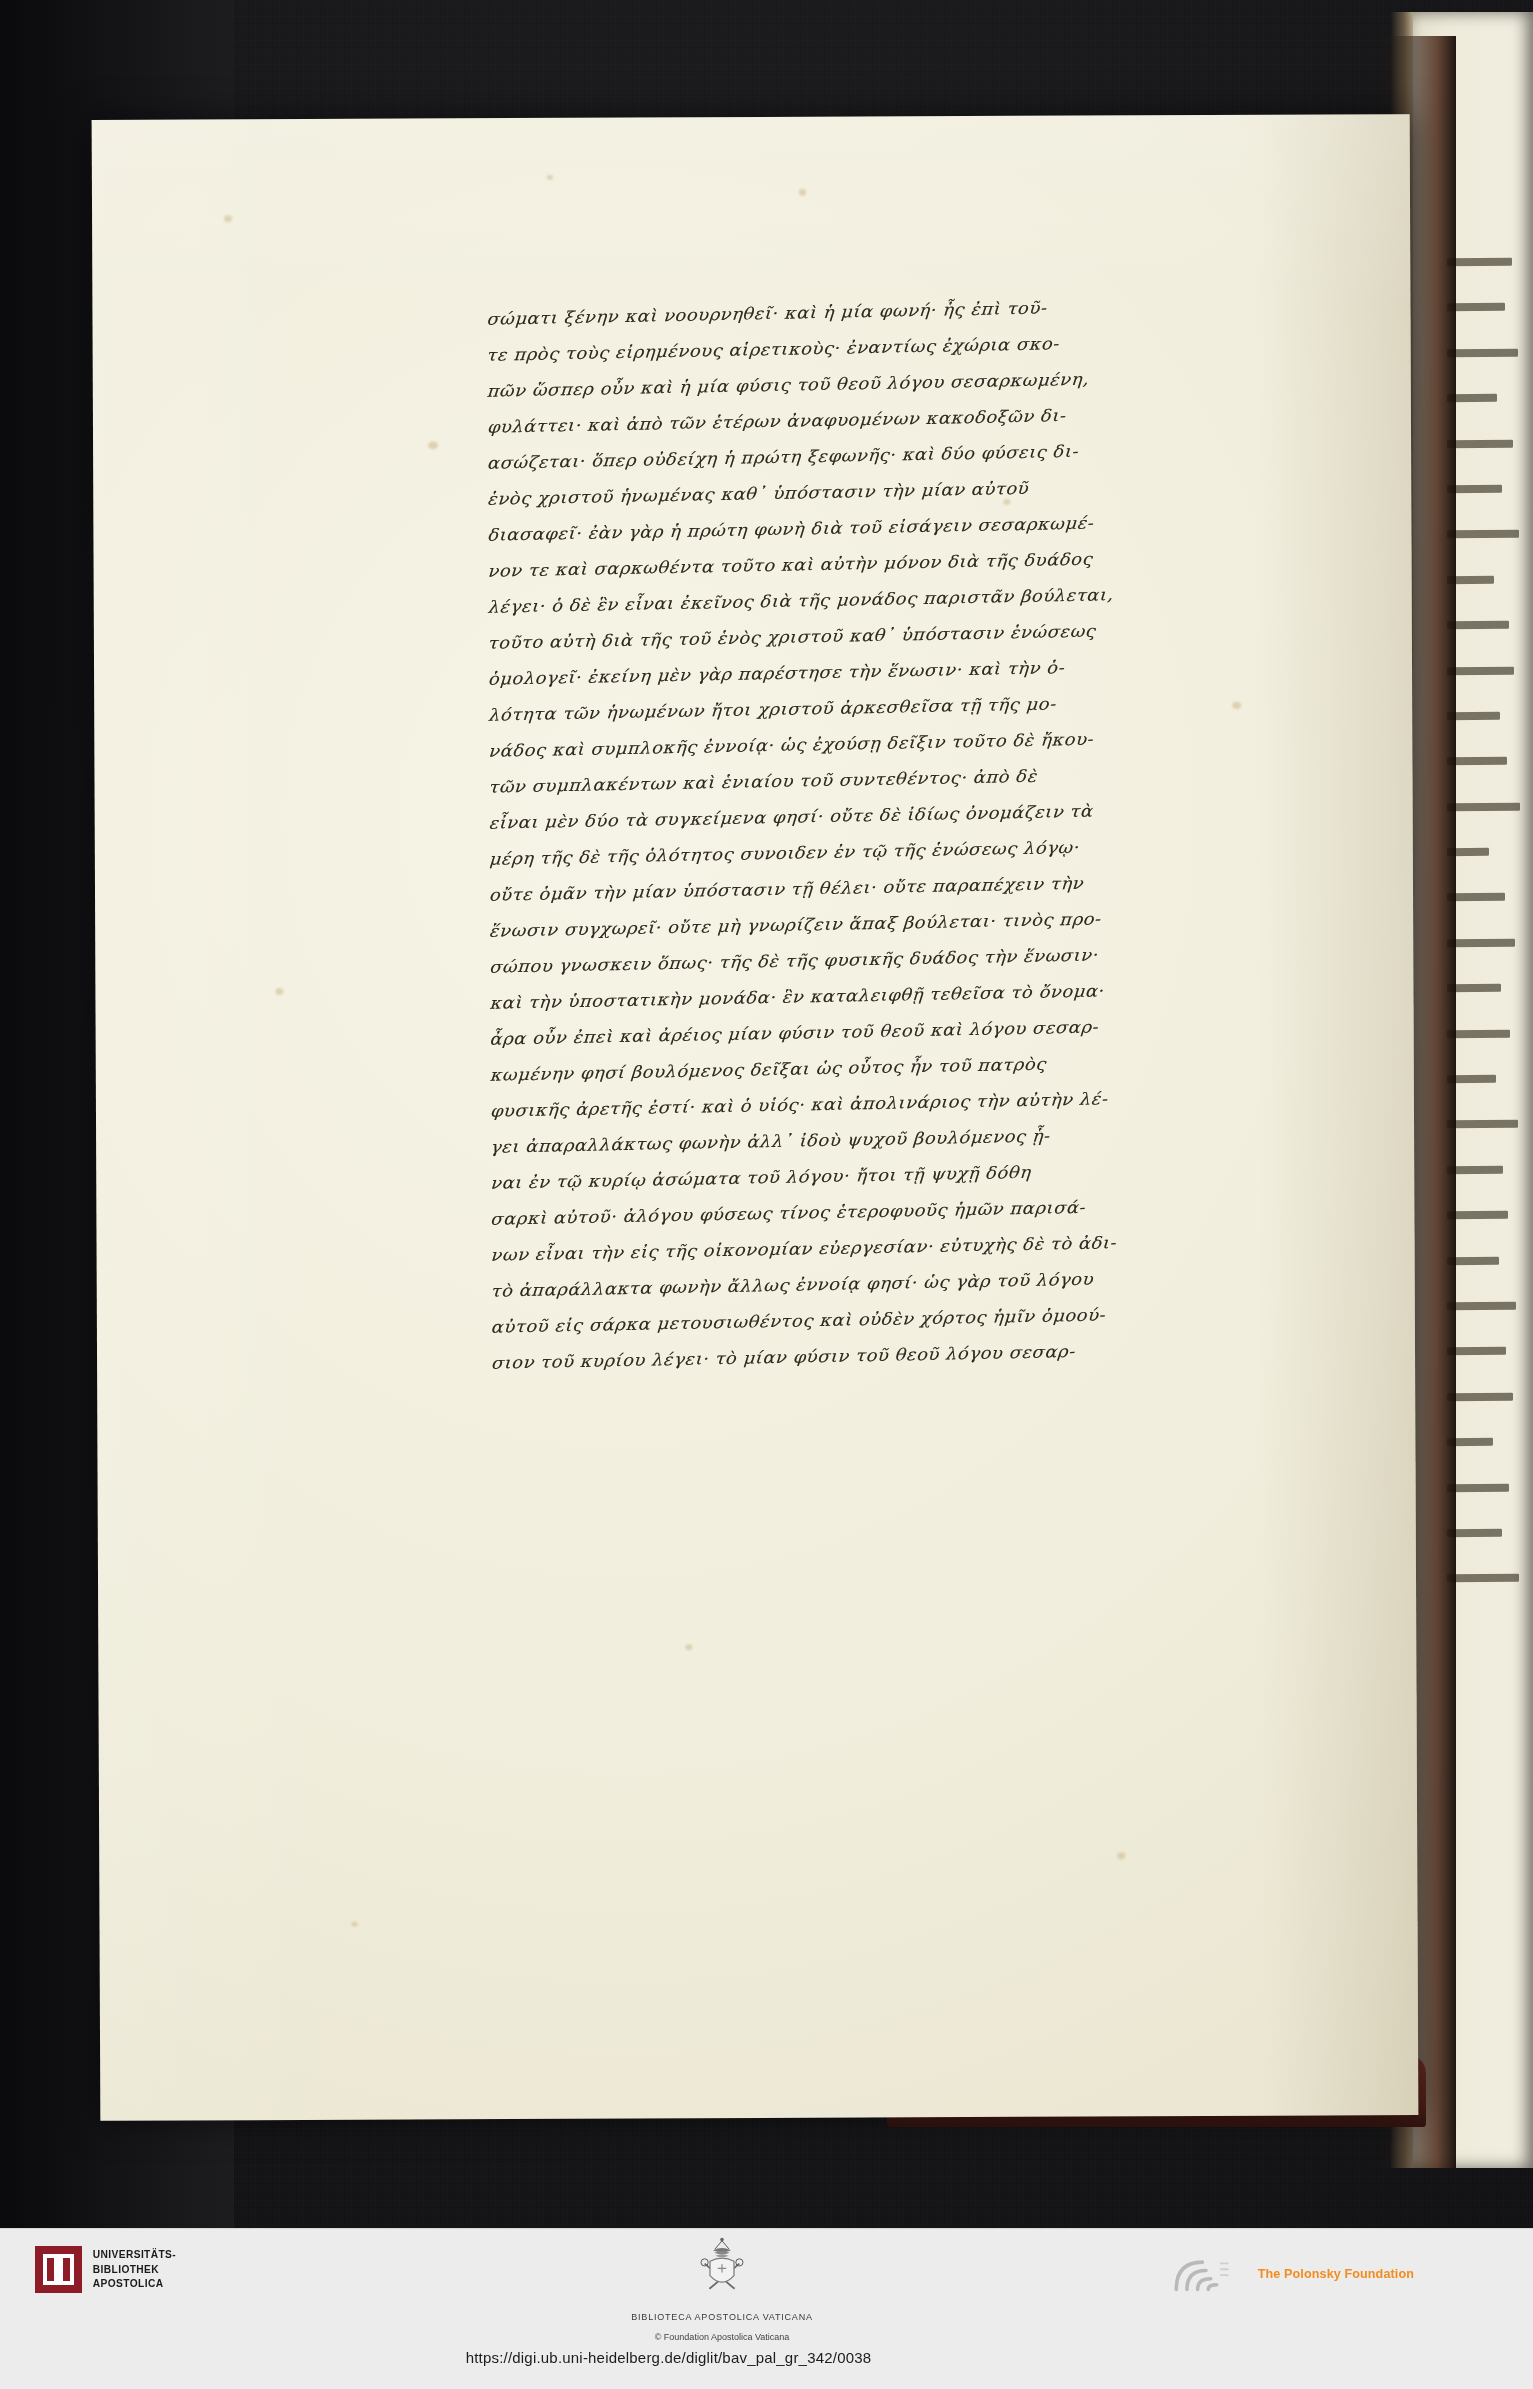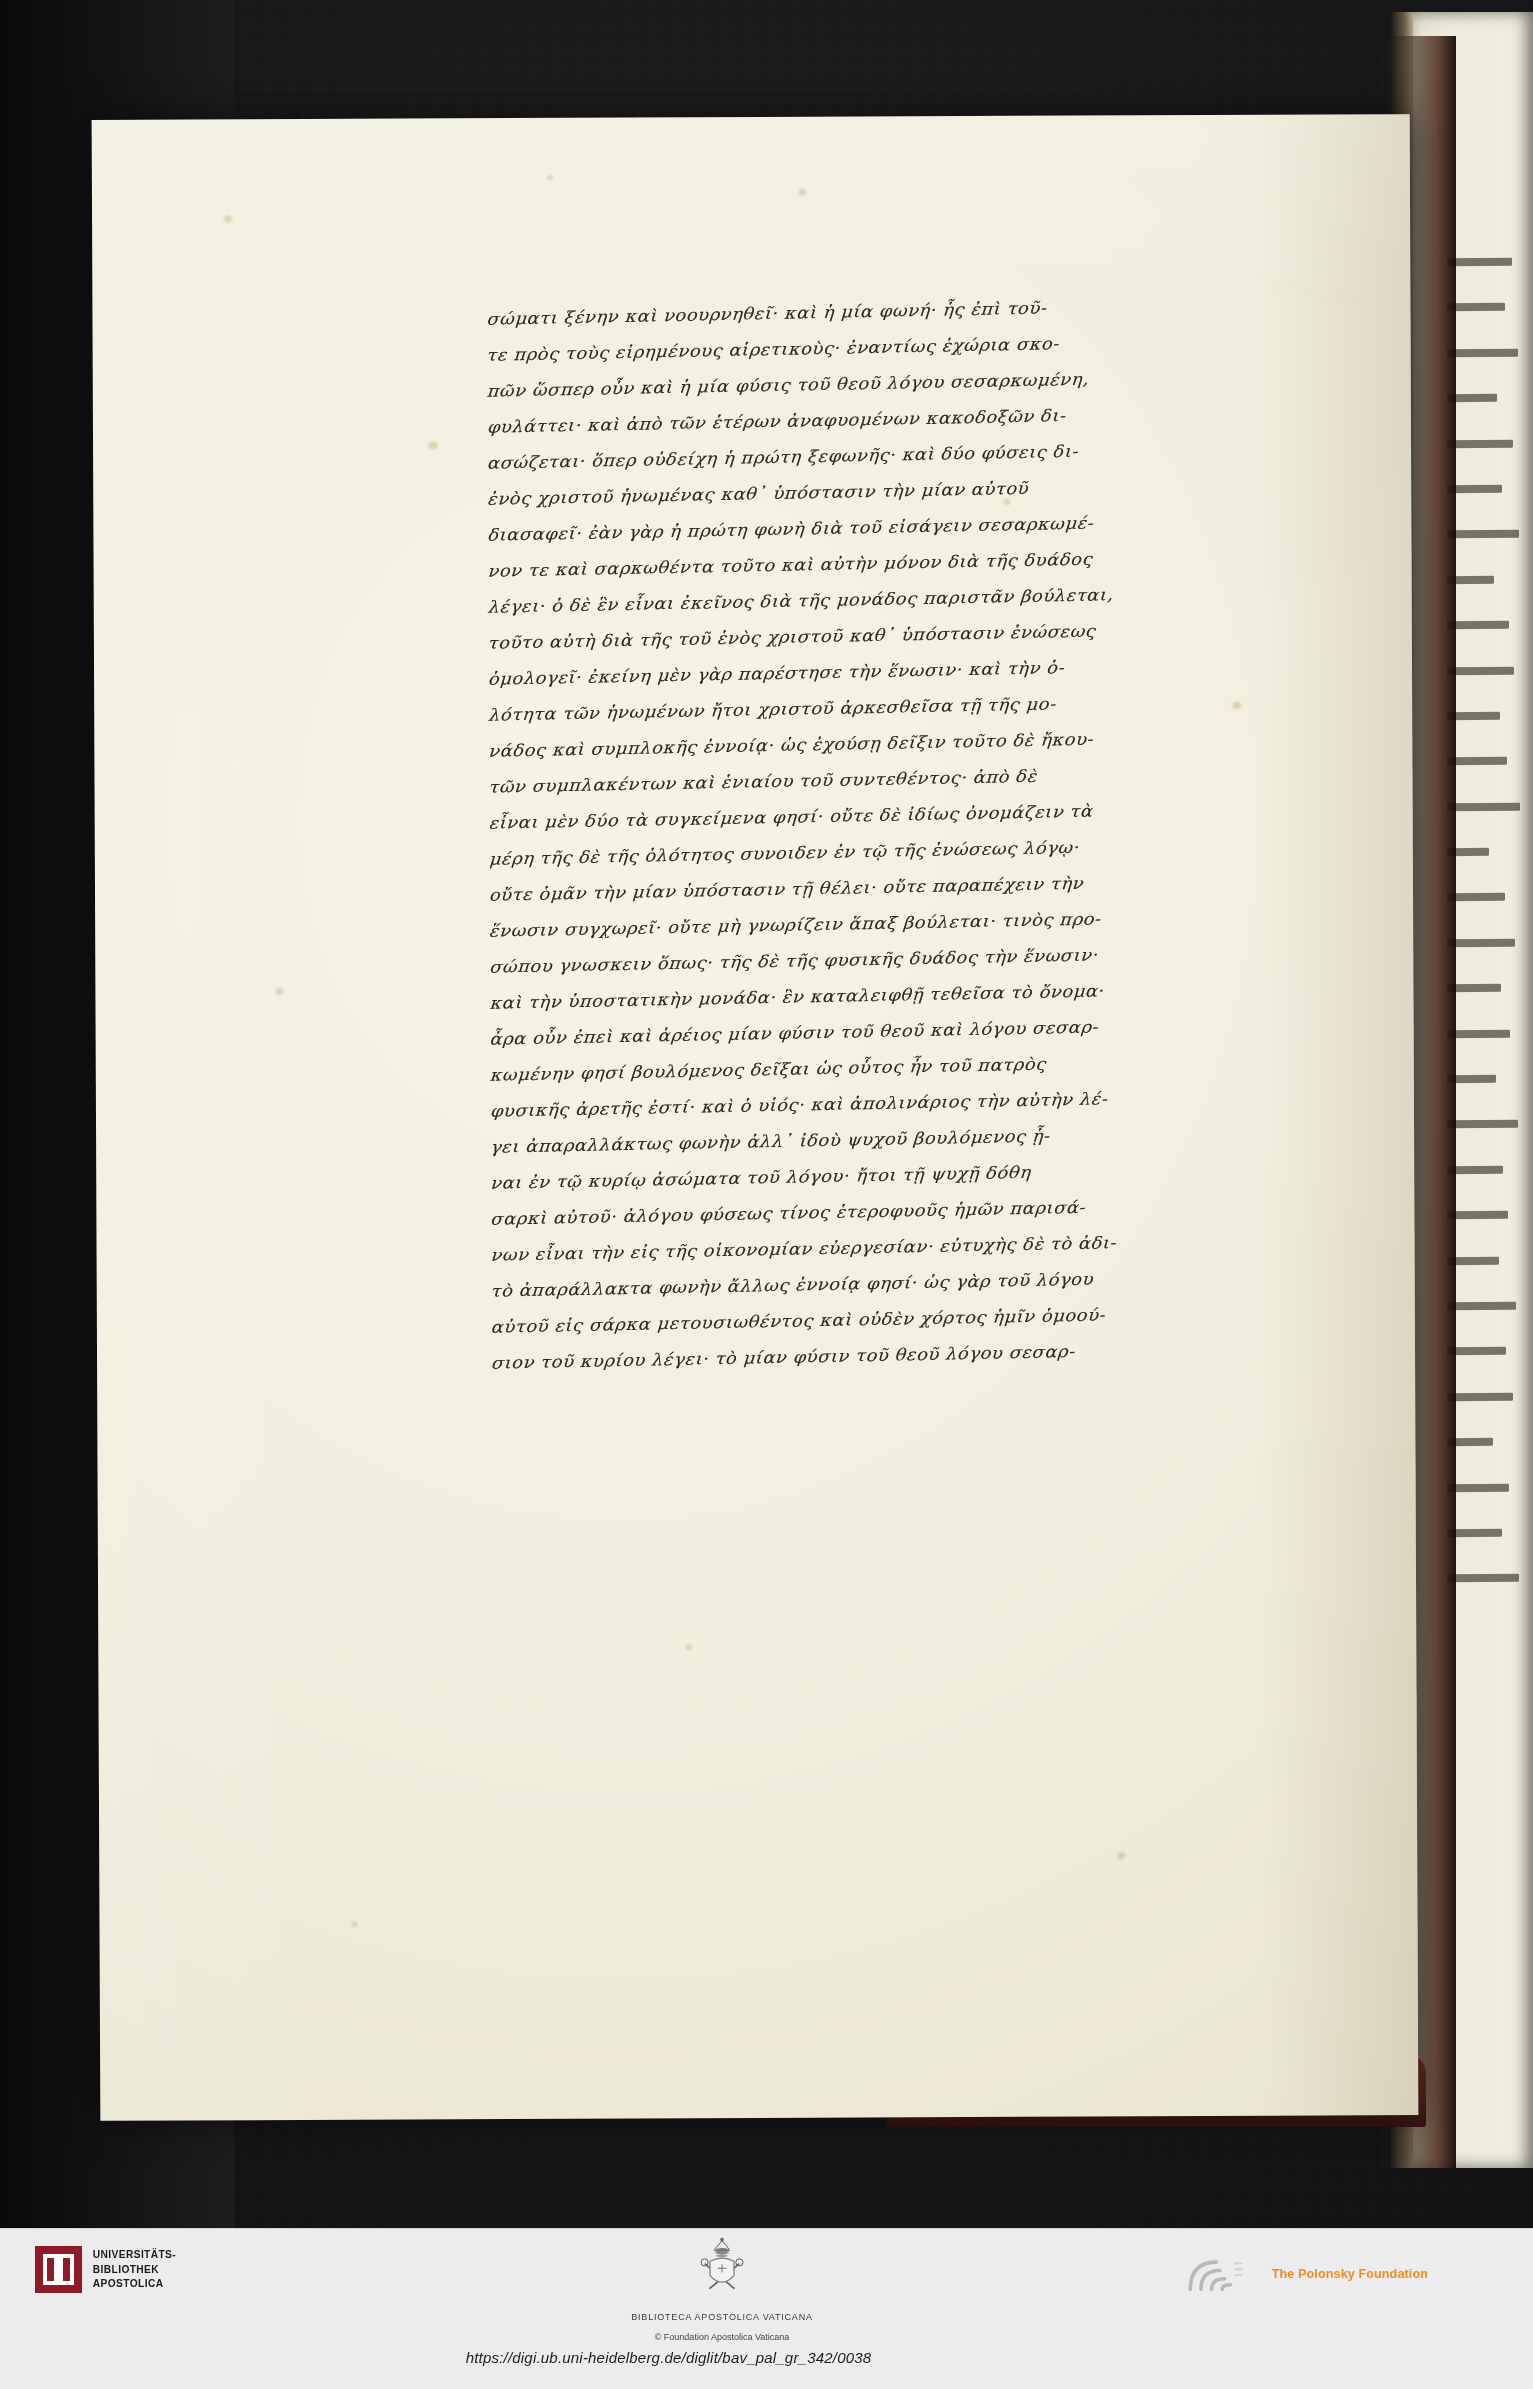--- a/index.html
+++ b/index.html
@@ -235,21 +235,21 @@
   }
   .bav-copy {
     margin-top: 9.6px;
     font-size: 9px;
     color: #444;
   }
 
   
   .polonsky {
     position: absolute;
-    right: 16px;
+    right: 30px;
     top: 26px;
     display: flex;
     align-items: center;
     gap: 27px;
   }
   .polonsky-mark {
     width: 62px; height: 38px;
     position: relative;
     flex: none;
   }
@@ -263,21 +263,20 @@
 
   .footer-url {
     position: absolute;
     left: 0;
     top: 120px;
     width: 1337px;
     text-align: center;
     font-size: 15px;
     color: #1c1c1c;
     letter-spacing: 0.2px;
-    font-style: italic;
   }
 </style>
 </head>
 <body>
 
 <div id="page">
 
   <div class="plate">
     <div class="plate-bg"></div>
     <div class="cloth"></div>

